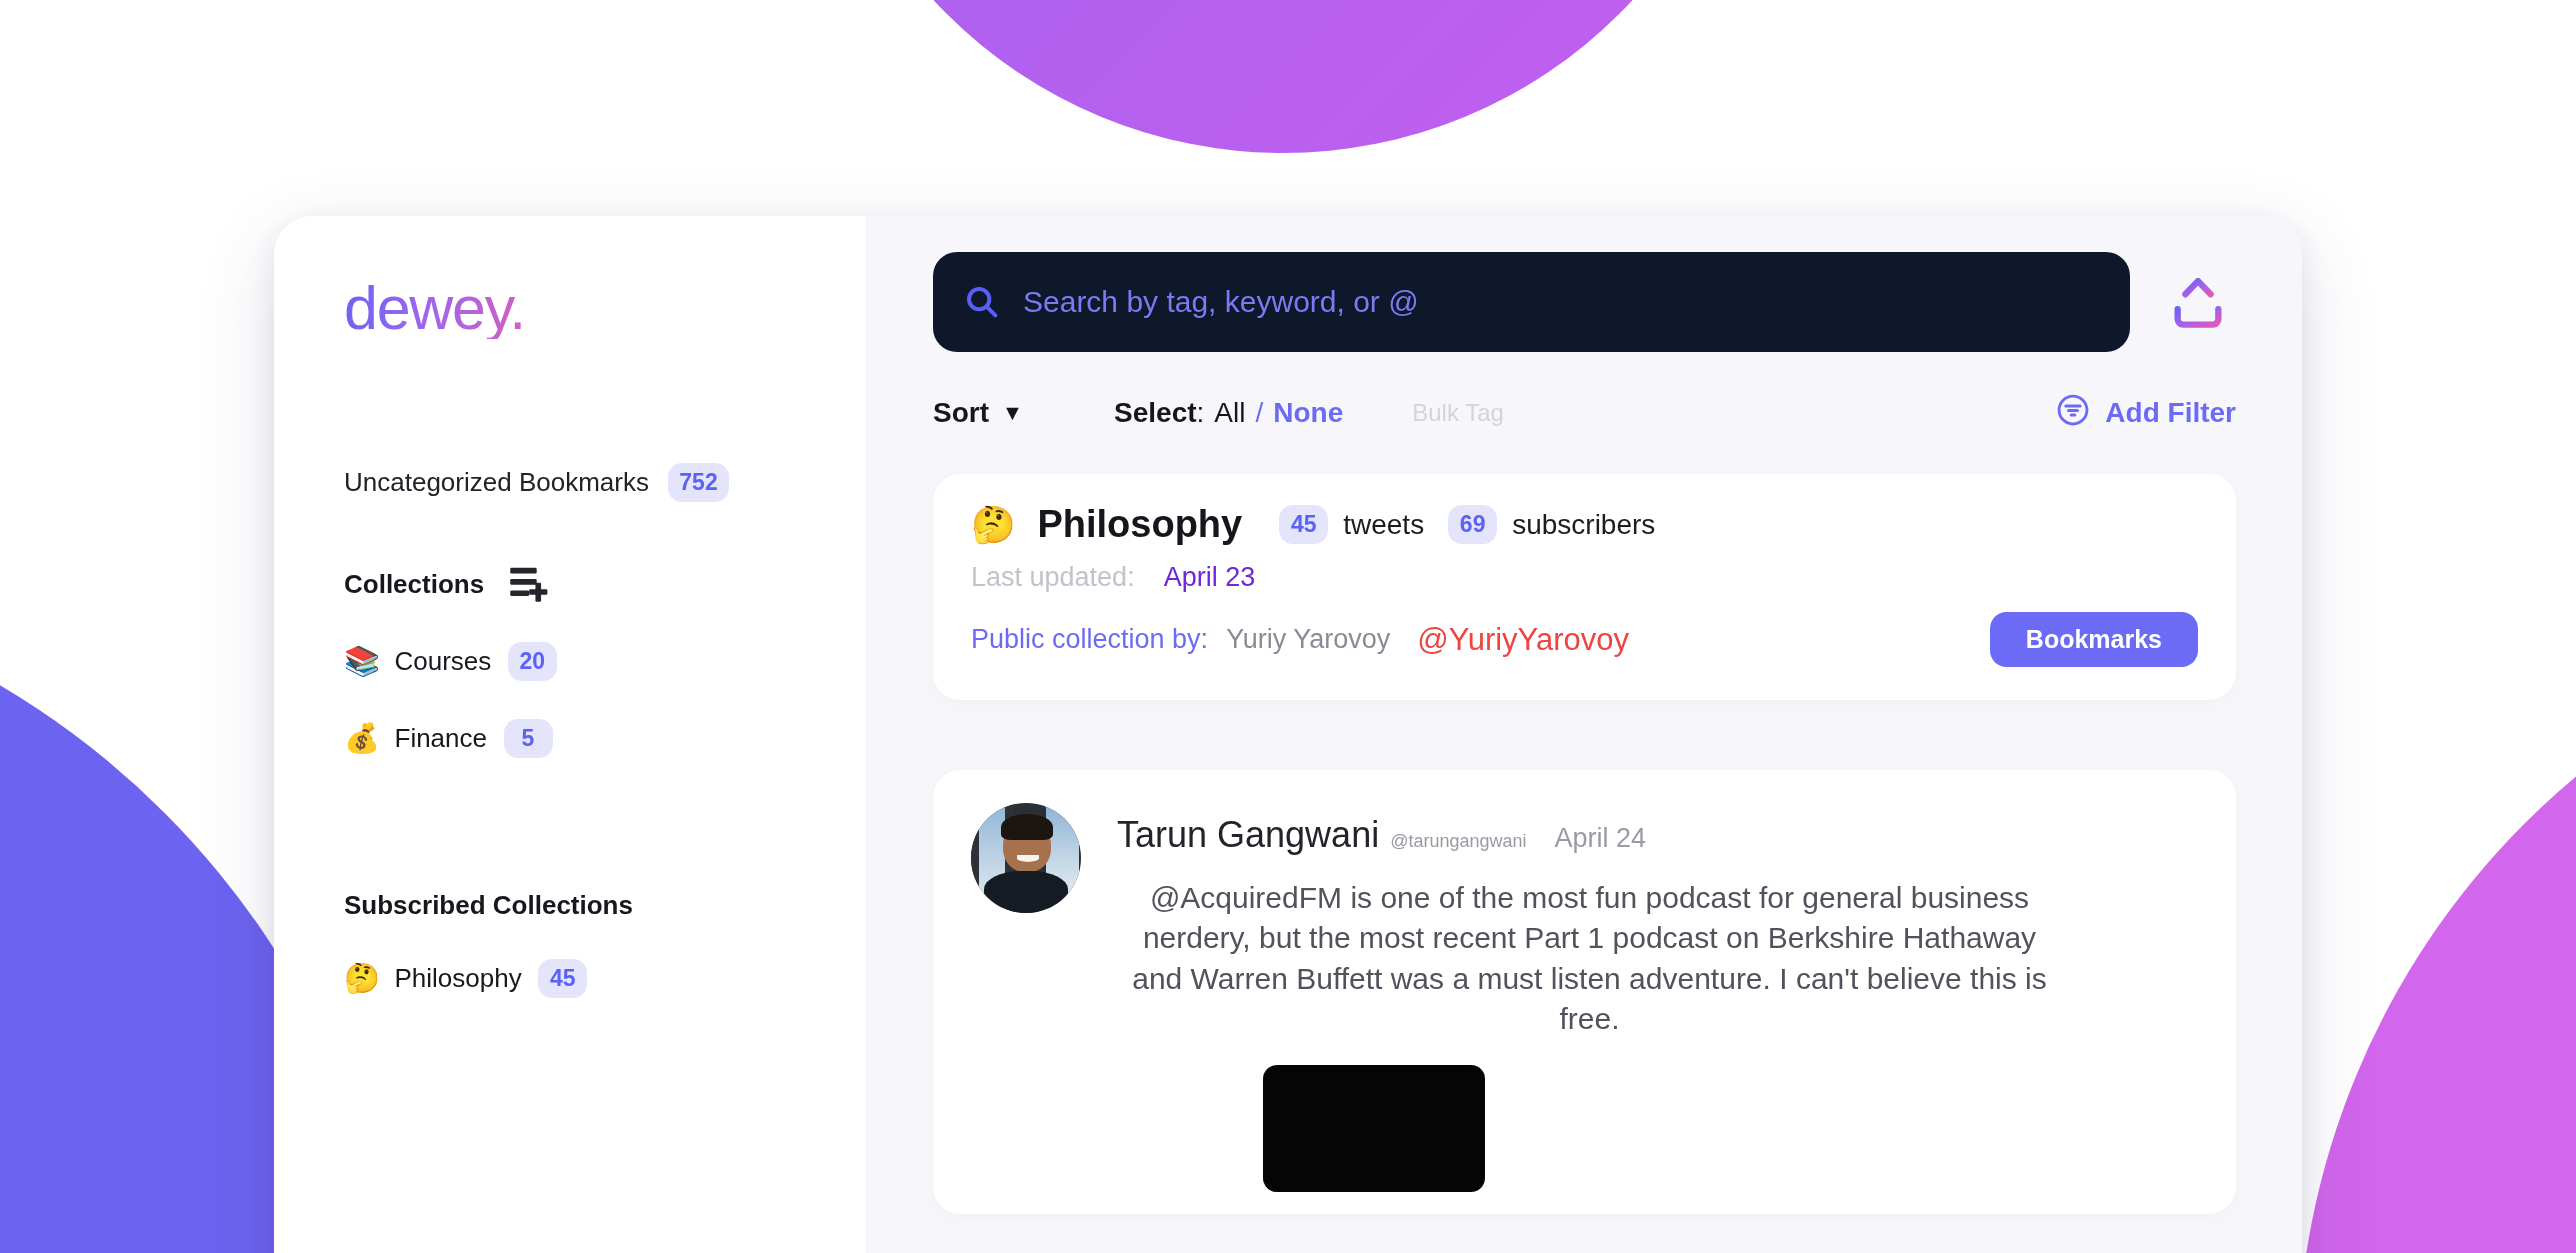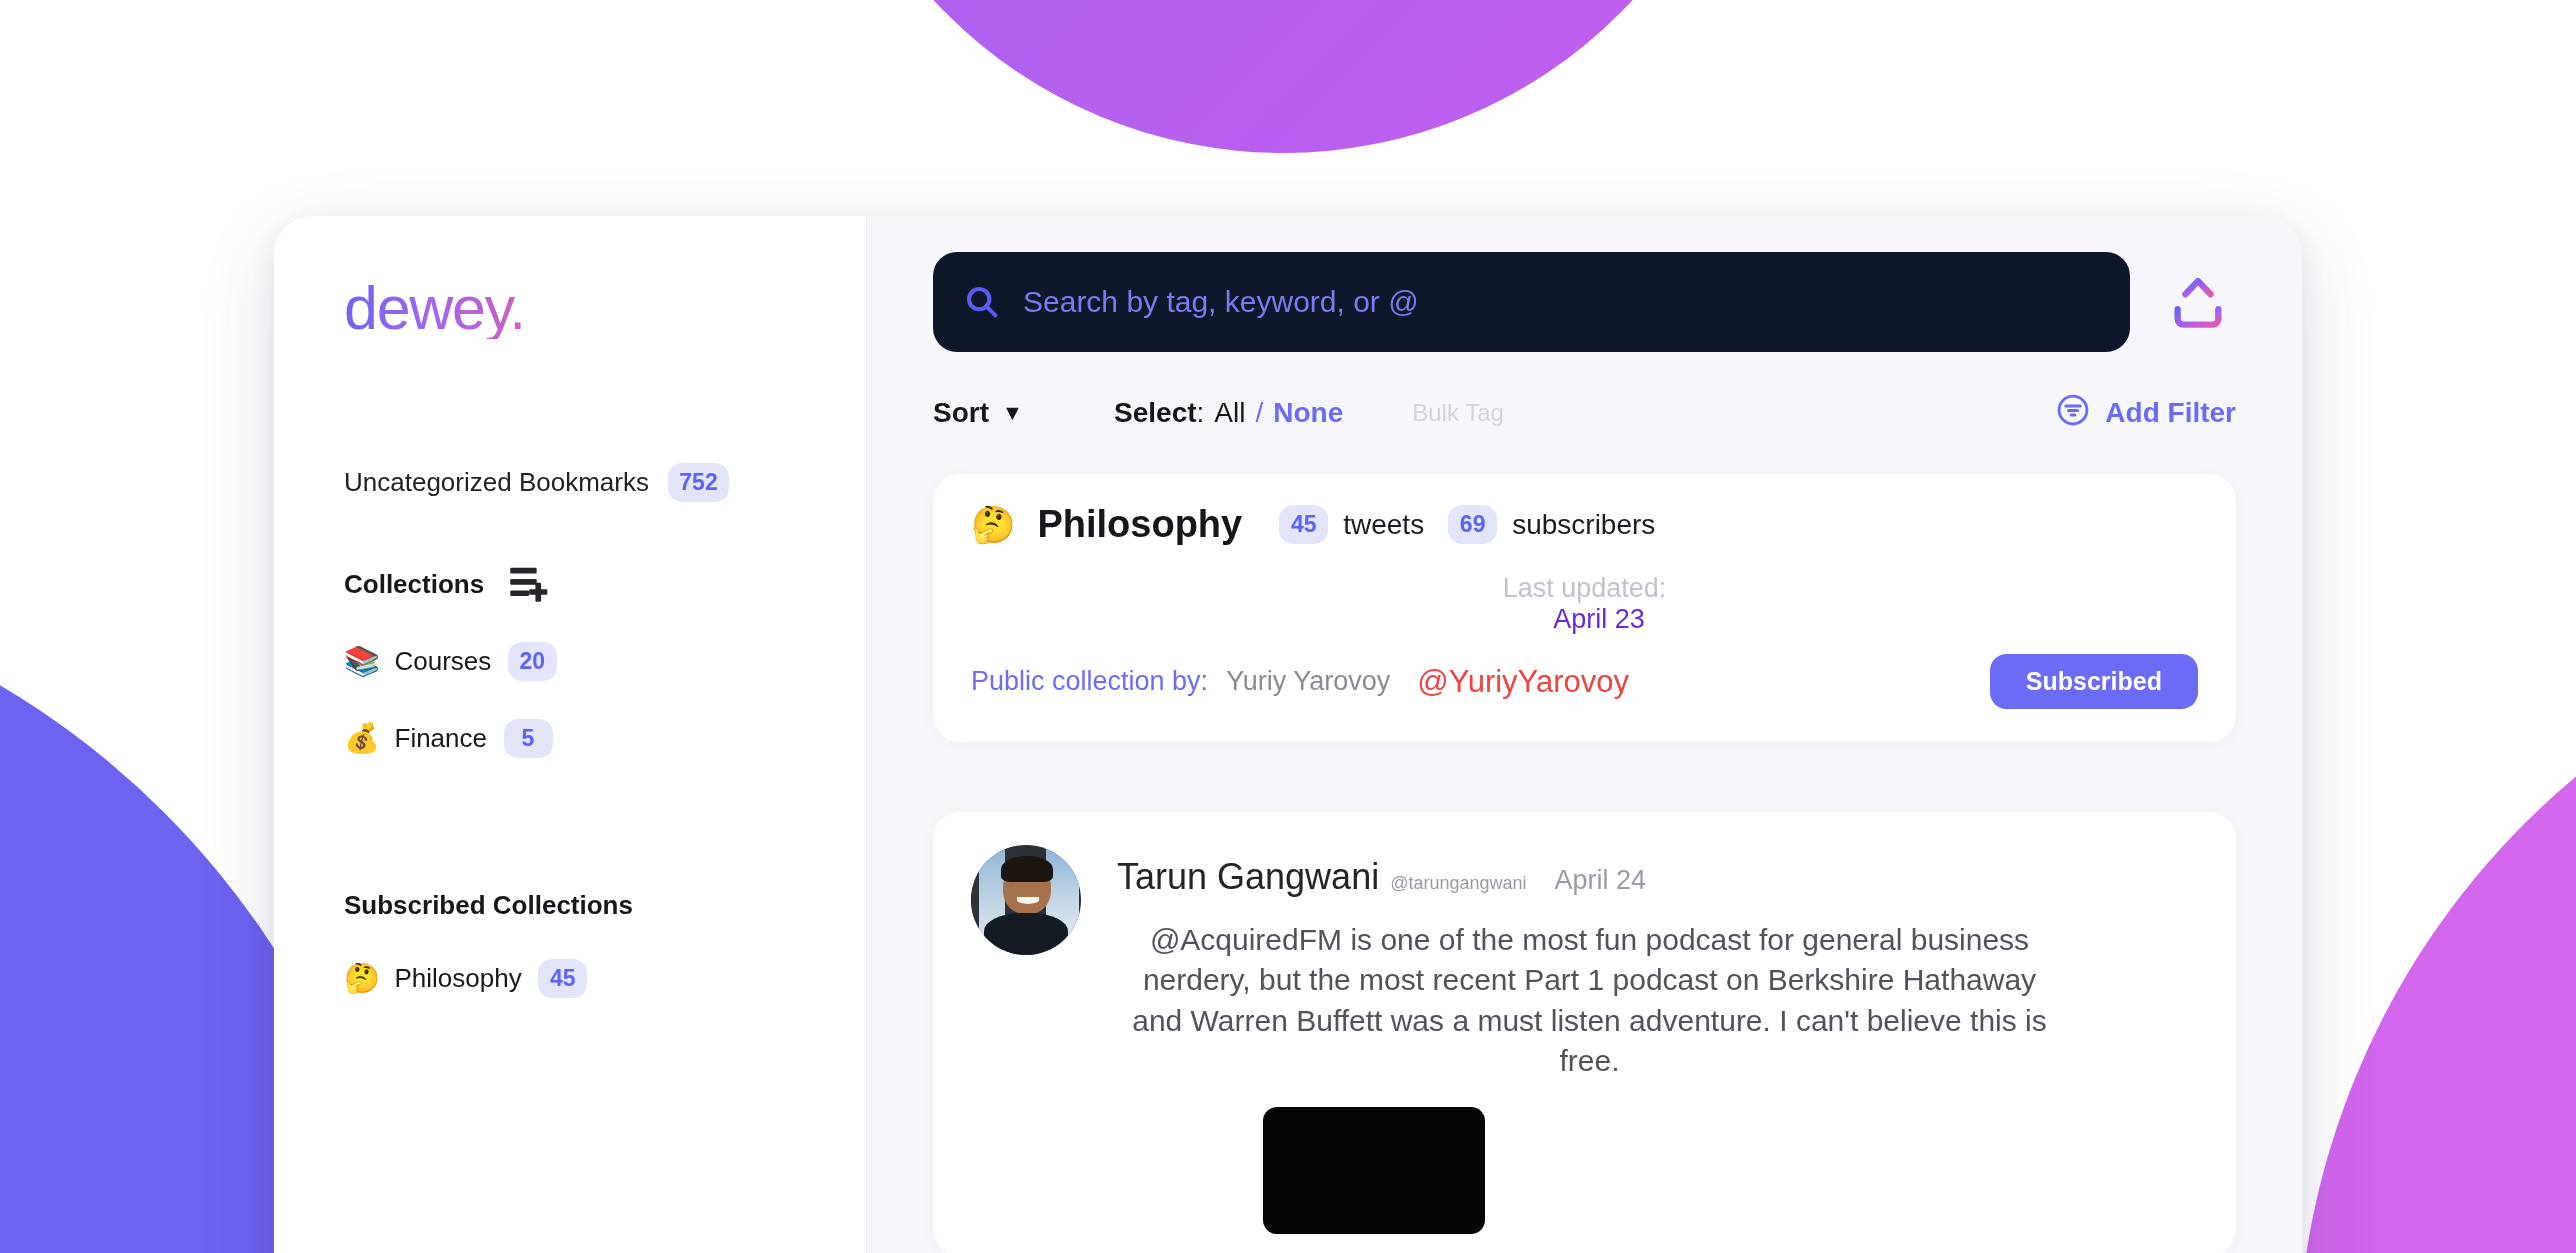--- a/index.html
+++ b/index.html
@@ -231,24 +231,23 @@
     font-size: 38px;
     font-weight: 700;
     color: #16161c;
     margin-left: 21.6px;
   }
   #tweets-stat { margin-left: 37px; display: flex; align-items: center; gap: 15px; }
   #subs-stat { margin-left: 24px; display: flex; align-items: center; gap: 15px; }
   .stat-word { font-size: 28px; color: #1c1c22; }
 
   #collection-meta {
-    margin-top: 27px;
-    display: flex;
-    align-items: center;
-    flex-direction: column;
+    margin-top: 16px;
+    display: flex;
+    align-items: center;
   }
   #last-updated-label { font-size: 27px; color: #c2c2cb; }
   #last-updated-value { font-size: 27px; color: #6d28d9; margin-left: 29px; }
 
   #collection-owner-row {
     margin-top: 19px;
     display: flex;
     align-items: center;
   }
   #public-by-label { font-size: 27px; color: #6b6bf5; font-weight: 400; }
@@ -440,21 +439,21 @@
 
       <div id="collection-meta">
         <span id="last-updated-label">Last updated:</span>
         <span id="last-updated-value">April 23</span>
       </div>
 
       <div id="collection-owner-row">
         <span id="public-by-label">Public collection by:</span>
         <span id="owner-name">Yuriy Yarovoy</span>
         <span id="owner-handle">@YuriyYarovoy</span>
-        <button id="subscribe-button">Subscribed</button>
+        <button id="subscribe-button">Bookmarks</button>
       </div>
     </section>
 
     <section class="card" id="tweet-card">
       <div id="tweet-head">
         <div id="avatar">
           <div class="av-window-l"></div>
           <div class="av-window-r"></div>
           <div class="av-mullion2"></div>
           <div class="av-mullion"></div>

